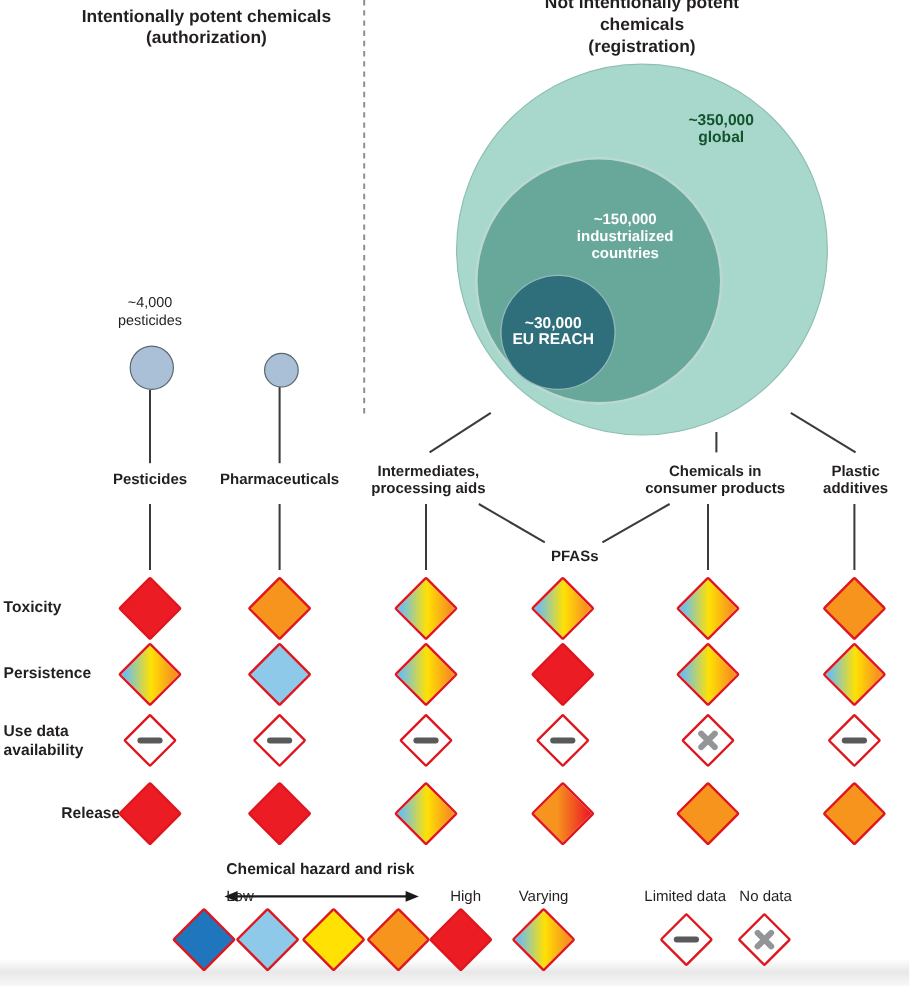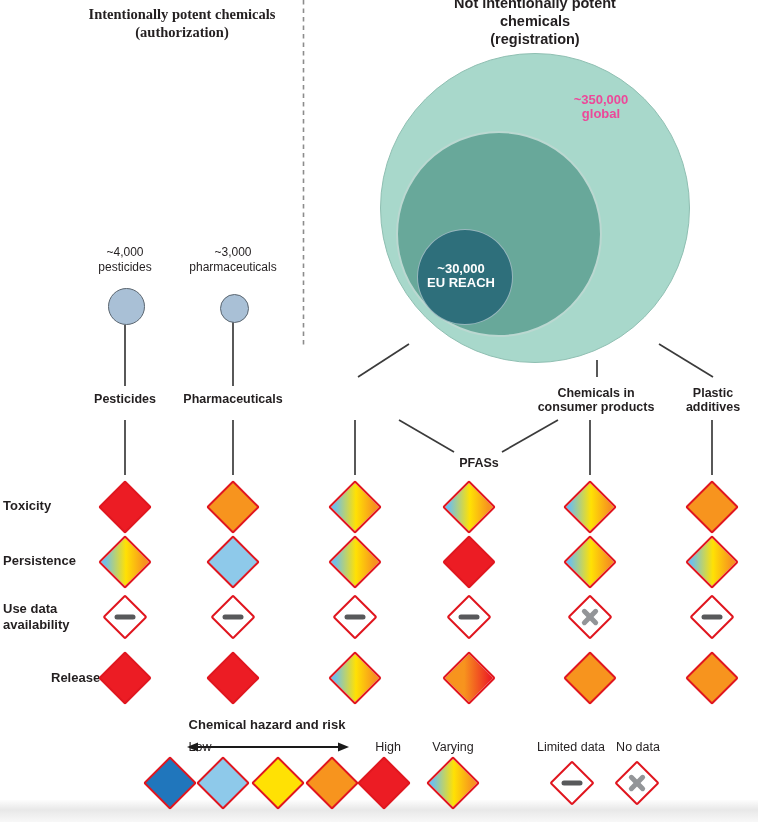--- a/index.html
+++ b/index.html
@@ -62,40 +62,43 @@
     <line x1="399" y1="420" x2="454" y2="452" stroke="#3b3b3b" stroke-width="1.7"></line>
     <line x1="502" y1="452" x2="558" y2="420" stroke="#3b3b3b" stroke-width="1.7"></line>
 
     <g>
       <line x1="194" y1="747" x2="342" y2="747" stroke="#1a1a1a" stroke-width="1.8"></line>
       <polygon points="187,747 198,742.5 198,751.5" fill="#1a1a1a"></polygon>
       <polygon points="349,747 338,742.5 338,751.5" fill="#1a1a1a"></polygon>
     </g>
   </svg>
 
-  <div class="abs ctr hdr ml" style="left:182px;top:23px;font-family:Liberation Serif, serif;"><span class="ml">Intentionally potent chemicals</span><br><span>(authorization)</span></div>
+  <div class="abs ctr hdr ml" style="left:172px;top:23px;"><span class="ml">Intentionally potent chemicals</span><br><span>(authorization)</span></div>
   <div class="abs ctr hdr ml" style="left:535px;top:21px;"><span>Not intentionally potent chemicals</span><br><span>(registration)</span></div>
 
   <div class="circle" style="left: 380px; top: 53px; width: 308px; height: 308px; border: 1px solid rgb(143, 191, 178); background: rgb(168, 216, 203);" id="venn-outer"></div>
   <div class="circle" style="left: 396px; top: 131px; width: 202px; height: 202px; border: 2px solid rgba(255, 255, 255, 0.55); background: rgb(104, 168, 154);" id="venn-middle"></div>
   <div class="circle" style="left: 417px; top: 229px; width: 94px; height: 94px; border: 1.5px solid rgba(255, 255, 255, 0.5); background: rgb(46, 111, 123);" id="venn-inner"></div>
-  <div class="abs ctr venn-lbl ml" style="left:601px;top:107px;font-size:13px;color:#ec4899;">~350,000
+  <div class="abs ctr venn-lbl ml" style="left:601px;top:107px;font-size:13px;color:#14532d;">~350,000
 global</div>
+  <div class="abs ctr venn-lbl ml" style="left:521px;top:197px;font-size:12.5px;color:#ffffff;">~150,000
+industrialized
+countries</div>
   <div class="abs ctr venn-lbl ml" style="left:461px;top:276px;font-size:13px;color:#ffffff;">~30,000
 EU REACH</div>
 
   <div class="abs ctr grouplbl ml" style="left:125px;top:260px;">~4,000
 pesticides</div>
-  <div class="abs ctr grouplbl ml" style="left:233px;top:260px;">~3,000
-pharmaceuticals</div>
   <div class="circle" style="left: 107.5px; top: 287.5px; width: 35px; height: 35px; background: rgb(169, 192, 214); border: 1.5px solid rgb(91, 102, 112);" id="group-circle-1"></div>
   <div class="circle" style="left: 219.5px; top: 293.5px; width: 27px; height: 27px; background: rgb(169, 192, 214); border: 1.5px solid rgb(91, 102, 112);" id="group-circle-2"></div>
 
   <div class="abs ctr collbl ml" style="left:125px;top:400px;">Pesticides</div>
   <div class="abs ctr collbl ml" style="left:233px;top:400px;">Pharmaceuticals</div>
+  <div class="abs ctr collbl ml" style="left:357px;top:400px;">Intermediates,
+processing aids</div>
   <div class="abs ctr collbl ml" style="left:596px;top:400px;">Chemicals in
 consumer products</div>
   <div class="abs ctr collbl ml" style="left:713px;top:400px;text-align:center;">Plastic additives</div>
   <div class="abs ctr collbl" style="left:479px;top:464px;">PFASs</div>
 
   <div class="abs vctr rowlbl" style="left:3px;top:506px;">Toxicity</div>
   <div class="abs vctr rowlbl" style="left:3px;top:561px;">Persistence</div>
   <div class="abs vctr rowlbl ml" style="left:3px;top:617px;">Use data
 availability</div>
   <div class="abs vctr rowlbl" style="left:3px;top:678px;padding-left:48px;">Release</div>

